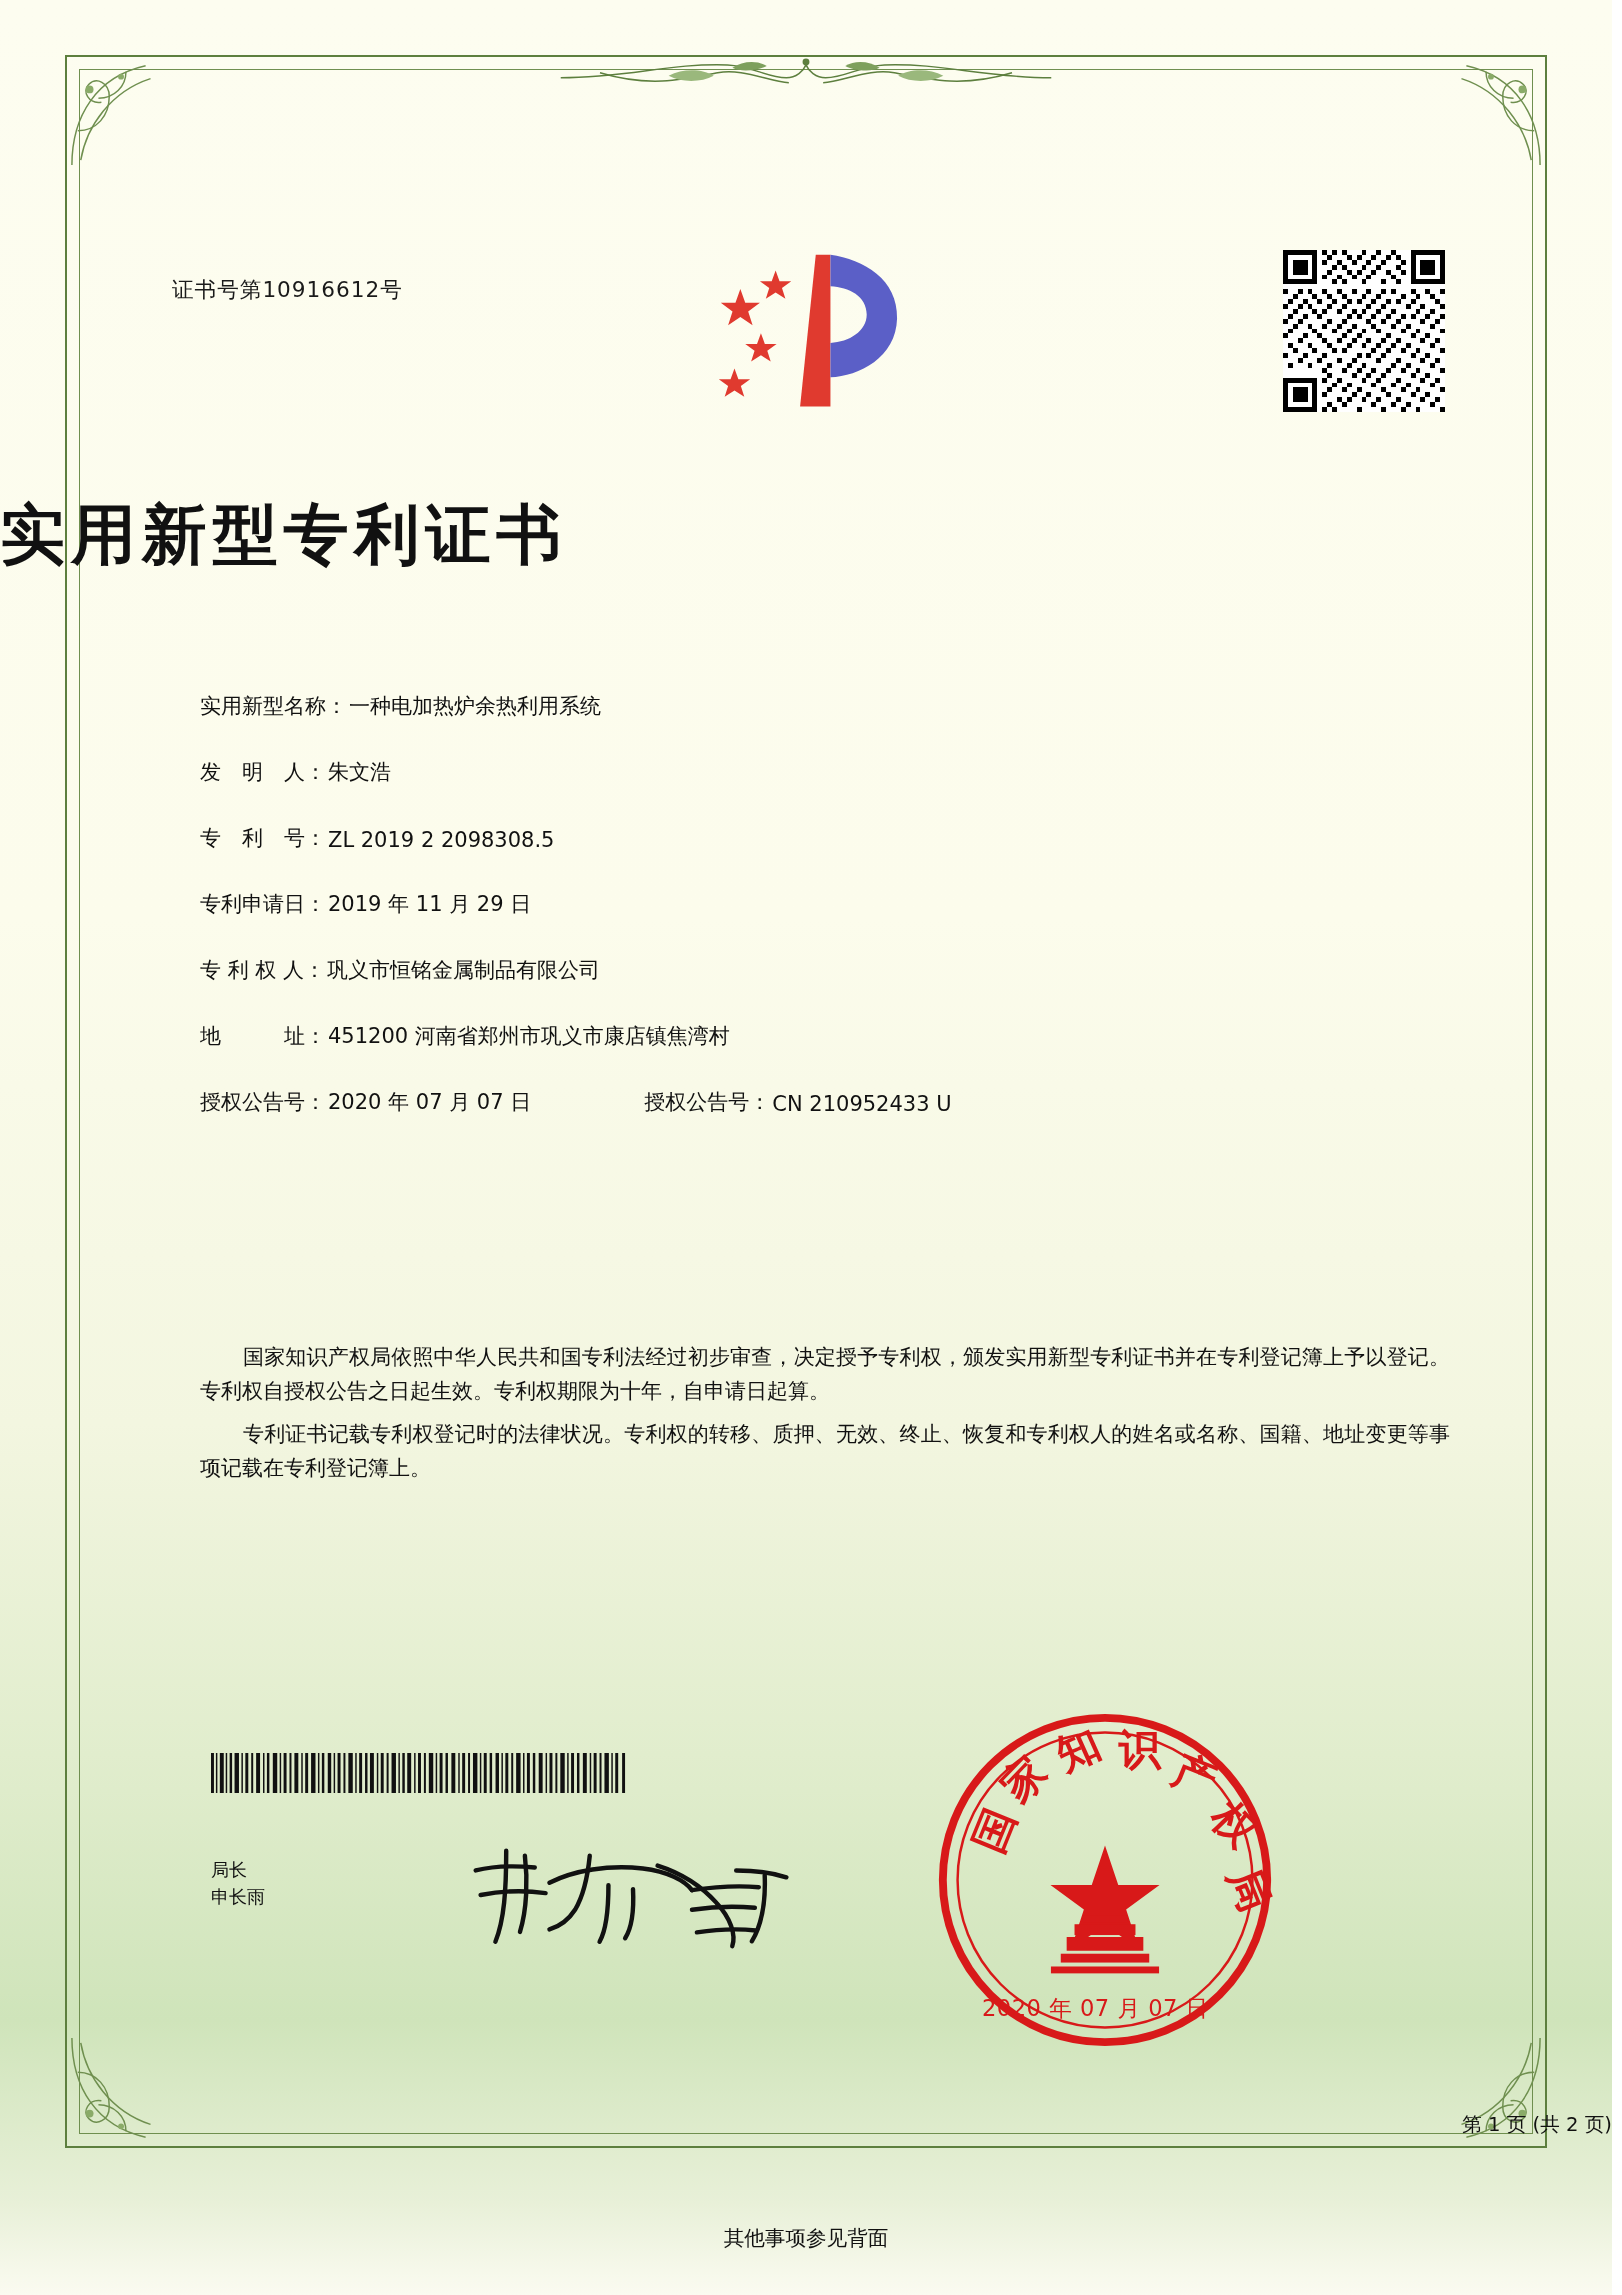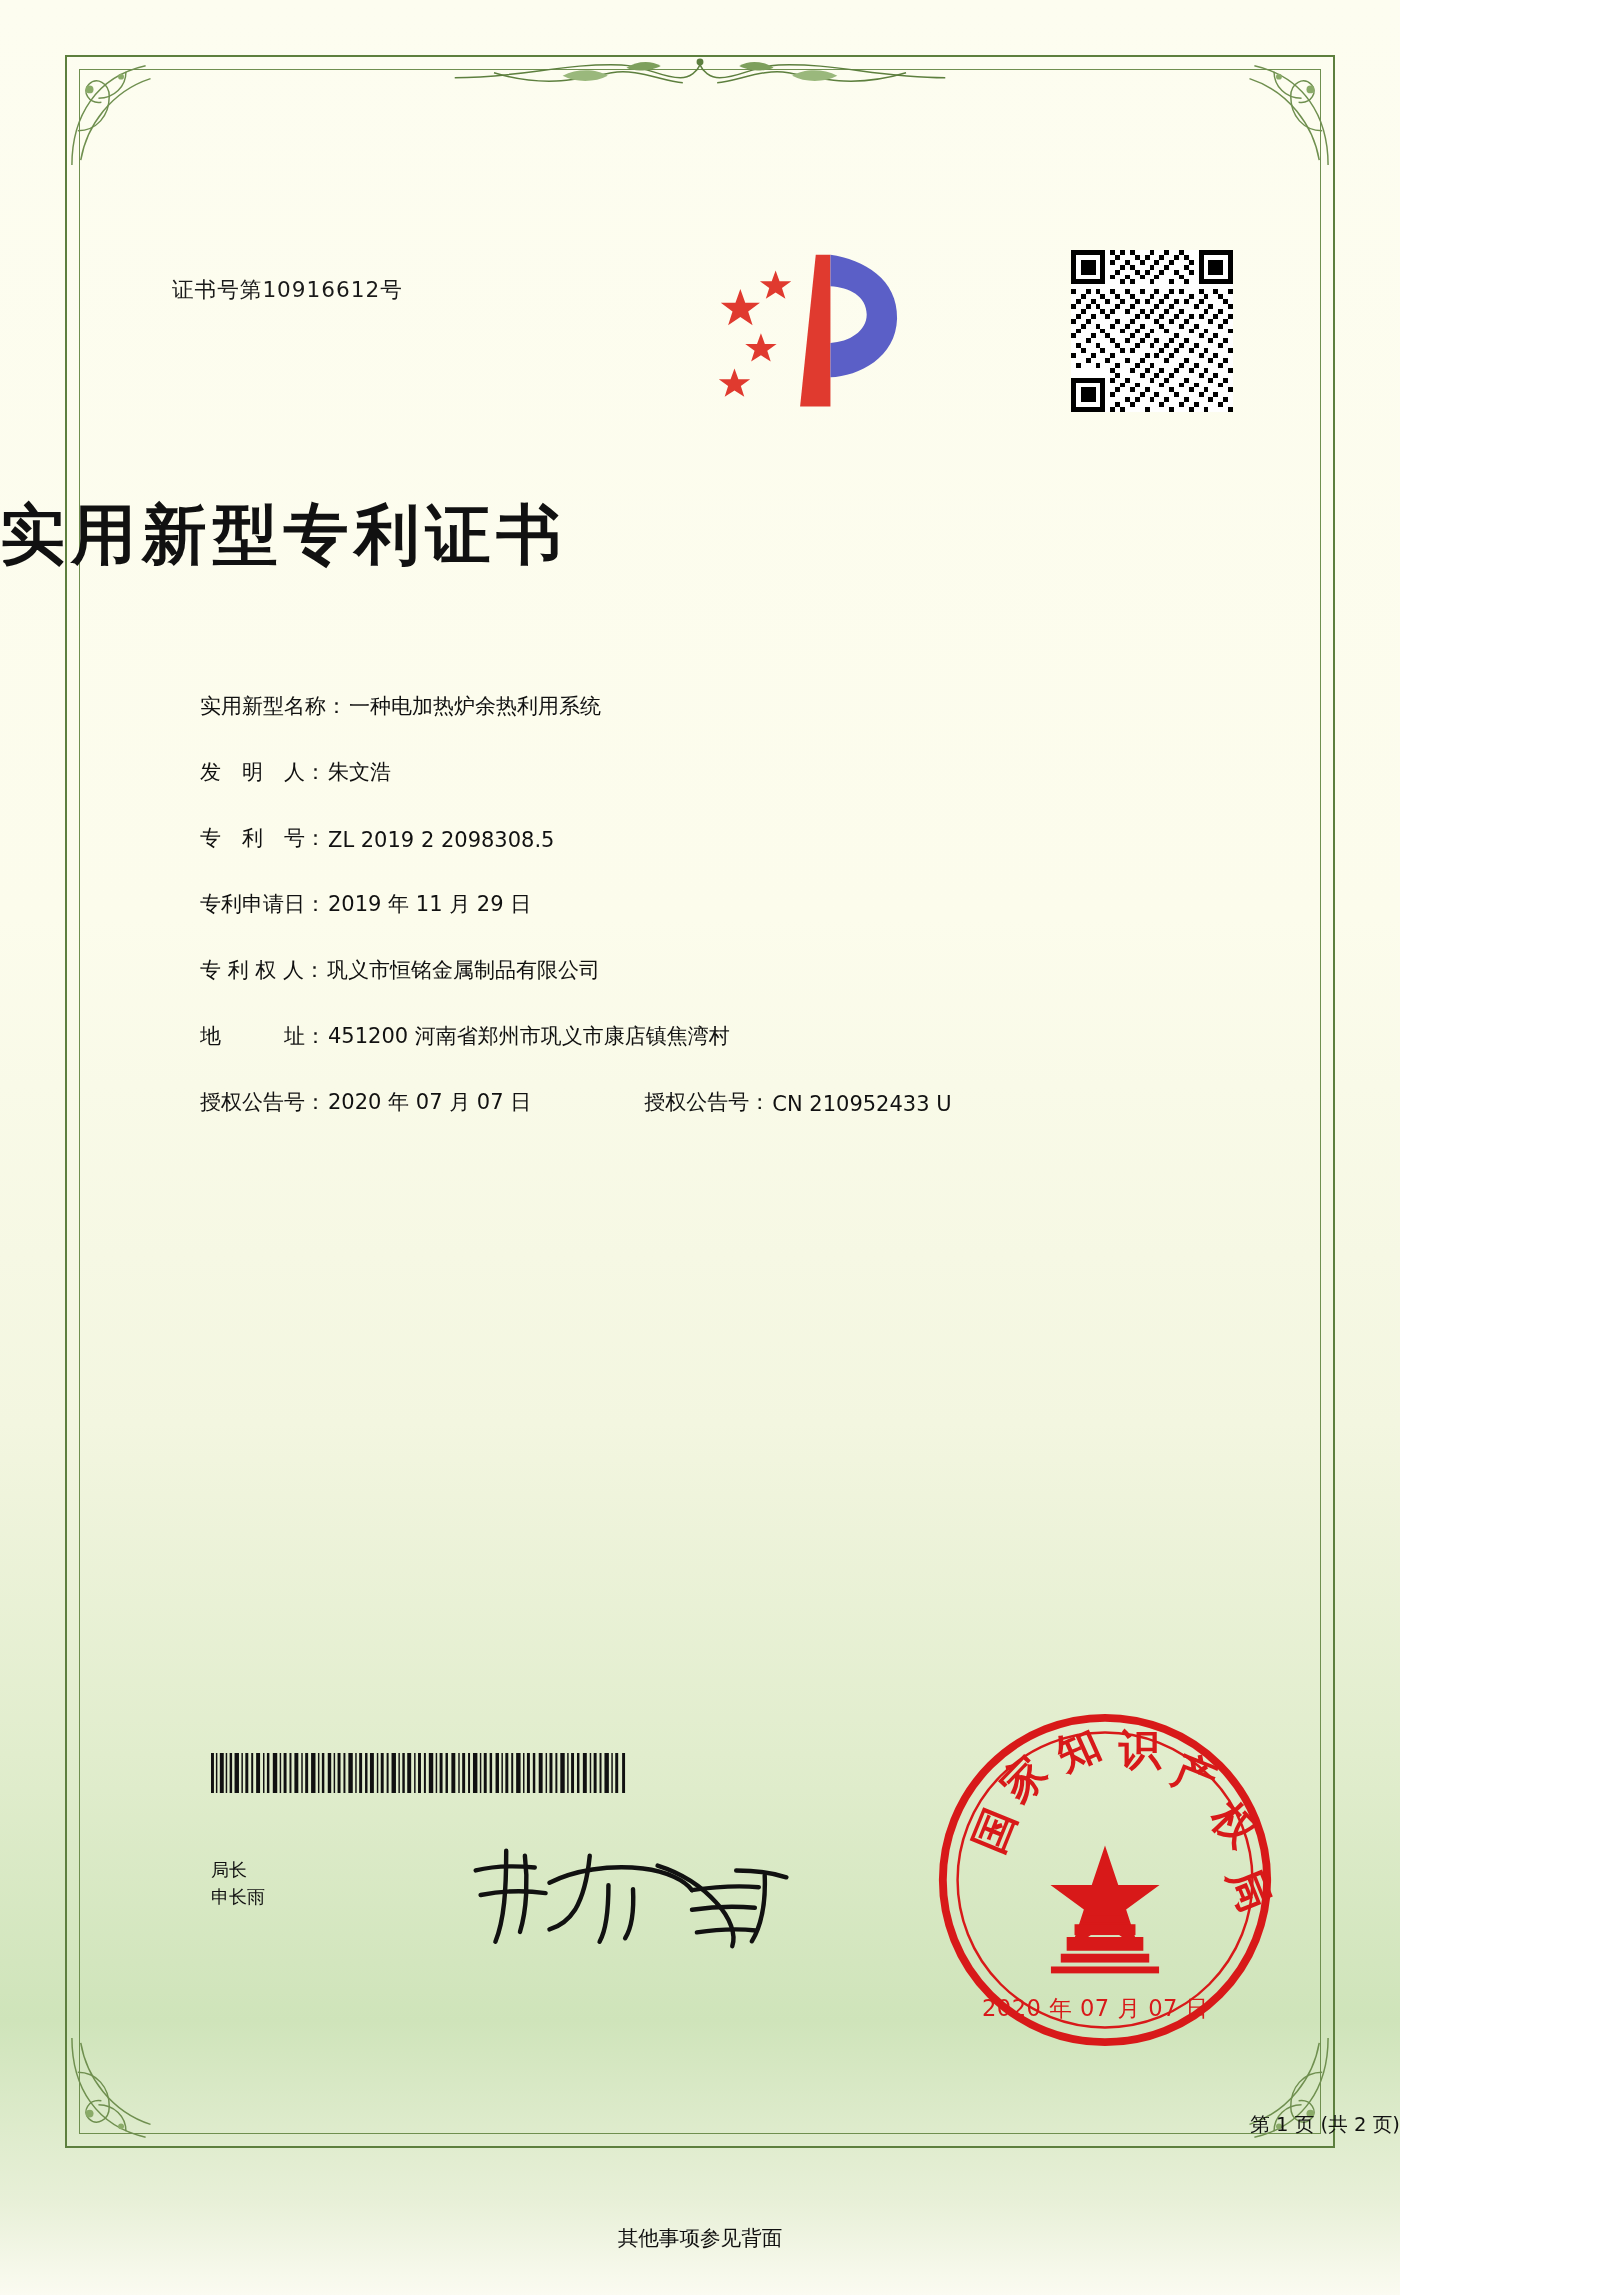--- a/index.html
+++ b/index.html
@@ -5,21 +5,21 @@
   html, body {
     margin: 0;
     padding: 0;
     background: #ffffff;
   }
   body {
     font-family: "Liberation Serif", "DejaVu Serif", serif;
   }
   .page {
     position: relative;
-    width: 1400px;
+    width: 1612px;
     height: 2295px;
     background: linear-gradient(to bottom, #fdfdf0 0%, #fcfcec 40%, #f3f6e0 62%, #dfeccb 78%, #cfe4ba 88%, #e8f0d8 96%, #fbfbf1 100%);
     overflow: hidden;
     box-sizing: border-box;
   }
   
   .frame-outer {
     position: absolute;
     left: 65px;
     top: 55px;
@@ -577,20 +577,24 @@
     </div>
     <div class="field-row two-col">
       <span class="field-label">授权公告号：</span>
       <span class="field-value">2020 年 07 月 07 日</span>
       <span class="field-spacer"></span>
       <span class="field-label">授权公告号：</span>
       <span class="field-value">CN 210952433 U</span>
     </div>
   </div>
 
+  <div class="paragraphs">
+    <p>国家知识产权局依照中华人民共和国专利法经过初步审查，决定授予专利权，颁发实用新型专利证书并在专利登记簿上予以登记。专利权自授权公告之日起生效。专利权期限为十年，自申请日起算。</p>
+    <p>专利证书记载专利权登记时的法律状况。专利权的转移、质押、无效、终止、恢复和专利权人的姓名或名称、国籍、地址变更等事项记载在专利登记簿上。</p>
+  </div>
 
   <svg class="barcode" viewBox="0 0 850 82" preserveAspectRatio="none">
     <g fill="#111">
       <rect x="0" y="0" width="6" height="82"></rect>
         <rect x="10" y="0" width="3" height="82"></rect>
       <rect x="18" y="0" width="8" height="82"></rect>
         <rect x="30" y="0" width="3" height="82"></rect>
       <rect x="38" y="0" width="5" height="82"></rect>
         <rect x="48" y="0" width="9" height="82"></rect>
       <rect x="62" y="0" width="3" height="82"></rect>

